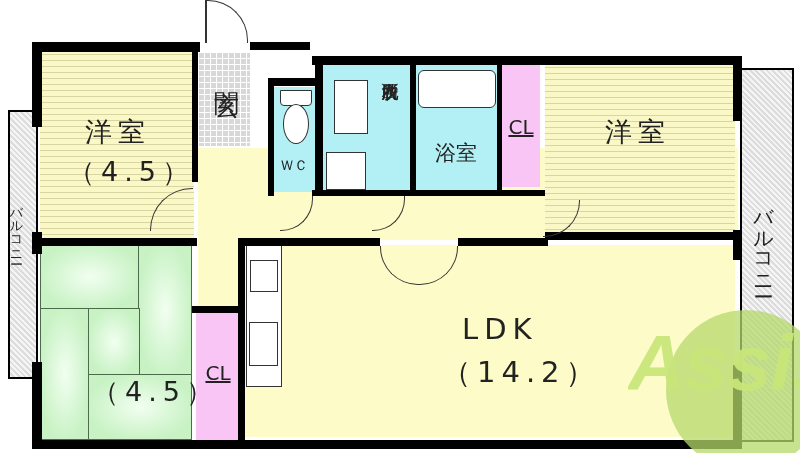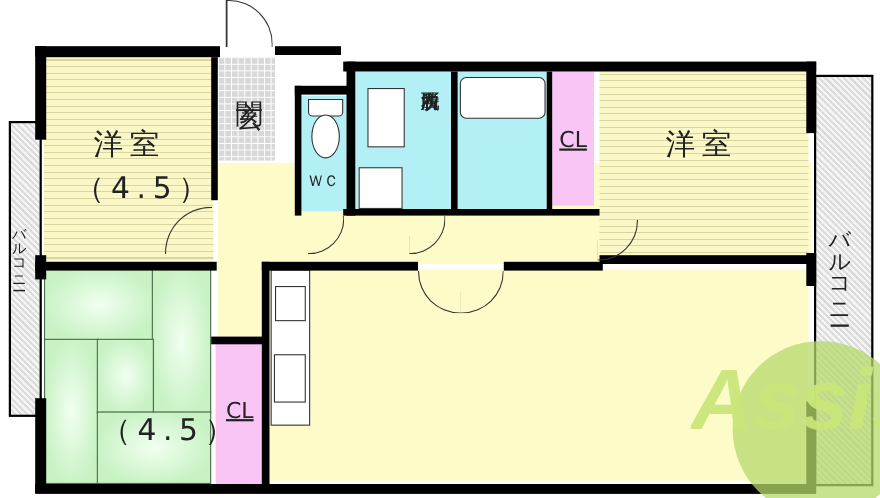--- a/index.html
+++ b/index.html
@@ -49,20 +49,21 @@
   <div class="fixture" style="left:283px;top:104px;width:24px;height:38px;border-radius:50%;"></div>
   <div class="label" style="left:273px;top:158px;width:42px;font-size:14px;">ＷＣ</div>
 
   <div class="room wet" style="left:323px;top:65px;width:88px;height:127px;"></div>
   <div class="fixture" style="left:334px;top:80px;width:32px;height:52px;"></div>
   <div class="fixture" style="left:326px;top:152px;width:38px;height:36px;"></div>
   <div class="label vert" style="left:380px;top:70px;font-size:17px;line-height:1.2;">洗面脱衣所</div>
 
   <div class="room wet" style="left:415px;top:65px;width:82px;height:127px;"></div>
   <div class="fixture" style="left:418px;top:70px;width:76px;height:36px;border-radius:6px;"></div>
+  <div class="label" style="left:415px;top:143px;width:82px;font-size:21px;">浴室</div>
 
   <div class="room cl" style="left:502px;top:65px;width:38px;height:122px;"></div>
   <div class="label mid" style="left:502px;top:117px;width:38px;font-size:20px;">CL</div>
 
   <div class="room yousitsu" style="left:545px;top:65px;width:190px;height:170px;"></div>
   <div class="label big" style="left:605px;top:118px;">洋室</div>
 
   <div class="room" style="left:40px;top:244px;width:152px;height:196px;background:#c8f2c4;">
     <div class="tatami" style="left:0;top:0;width:98px;height:64px;"></div>
     <div class="tatami" style="left:98px;top:0;width:52px;height:130px;"></div>
@@ -72,20 +73,22 @@
   </div>
   <div class="label big" style="left:92px;top:378px;">（4.5）</div>
 
   <div class="room cl" style="left:196px;top:312px;width:42px;height:128px;"></div>
   <div class="label mid" style="left:198px;top:363px;width:40px;font-size:20px;">CL</div>
 
   <div class="room ldk" style="left:245px;top:245px;width:490px;height:192px;"></div>
   <div class="abs" style="left:246px;top:245px;width:34px;height:140px;background:#fff;border:1px solid #333;"></div>
   <div class="fixture" style="left:250px;top:260px;width:26px;height:30px;"></div>
   <div class="fixture" style="left:249px;top:322px;width:27px;height:42px;"></div>
+  <div class="label big" style="left:462px;top:315px;font-size:29px;">LDK</div>
+  <div class="label big" style="left:442px;top:358px;font-size:29px;">（14.2）</div>
 
   <div class="wall" style="left:32px;top:42px;width:168px;height:10px;"></div>
   <div class="wall" style="left:32px;top:42px;width:10px;height:85px;"></div>
   <div class="wall" style="left:32px;top:238px;width:165px;height:8px;"></div>
   <div class="wall" style="left:32px;top:232px;width:10px;height:22px;"></div>
   <div class="wall" style="left:32px;top:362px;width:10px;height:86px;"></div>
   <div class="wall" style="left:32px;top:440px;width:705px;height:9px;"></div>
   <div class="wall" style="left:192px;top:52px;width:6px;height:130px;"></div>
   <div class="wall" style="left:250px;top:42px;width:60px;height:8px;"></div>
   <div class="wall" style="left:268px;top:78px;width:50px;height:8px;"></div>

